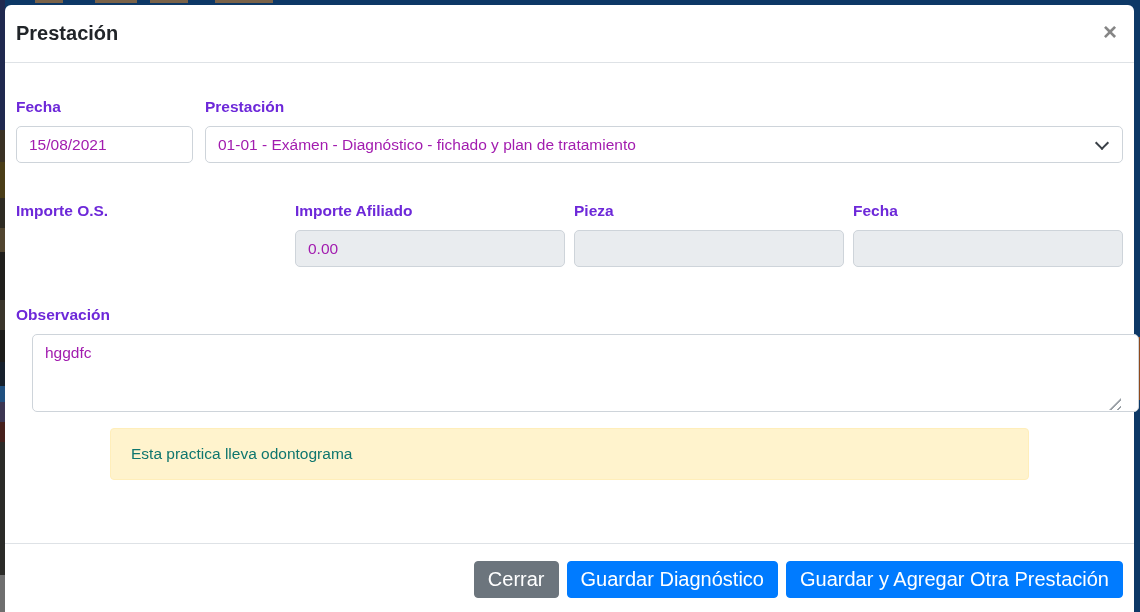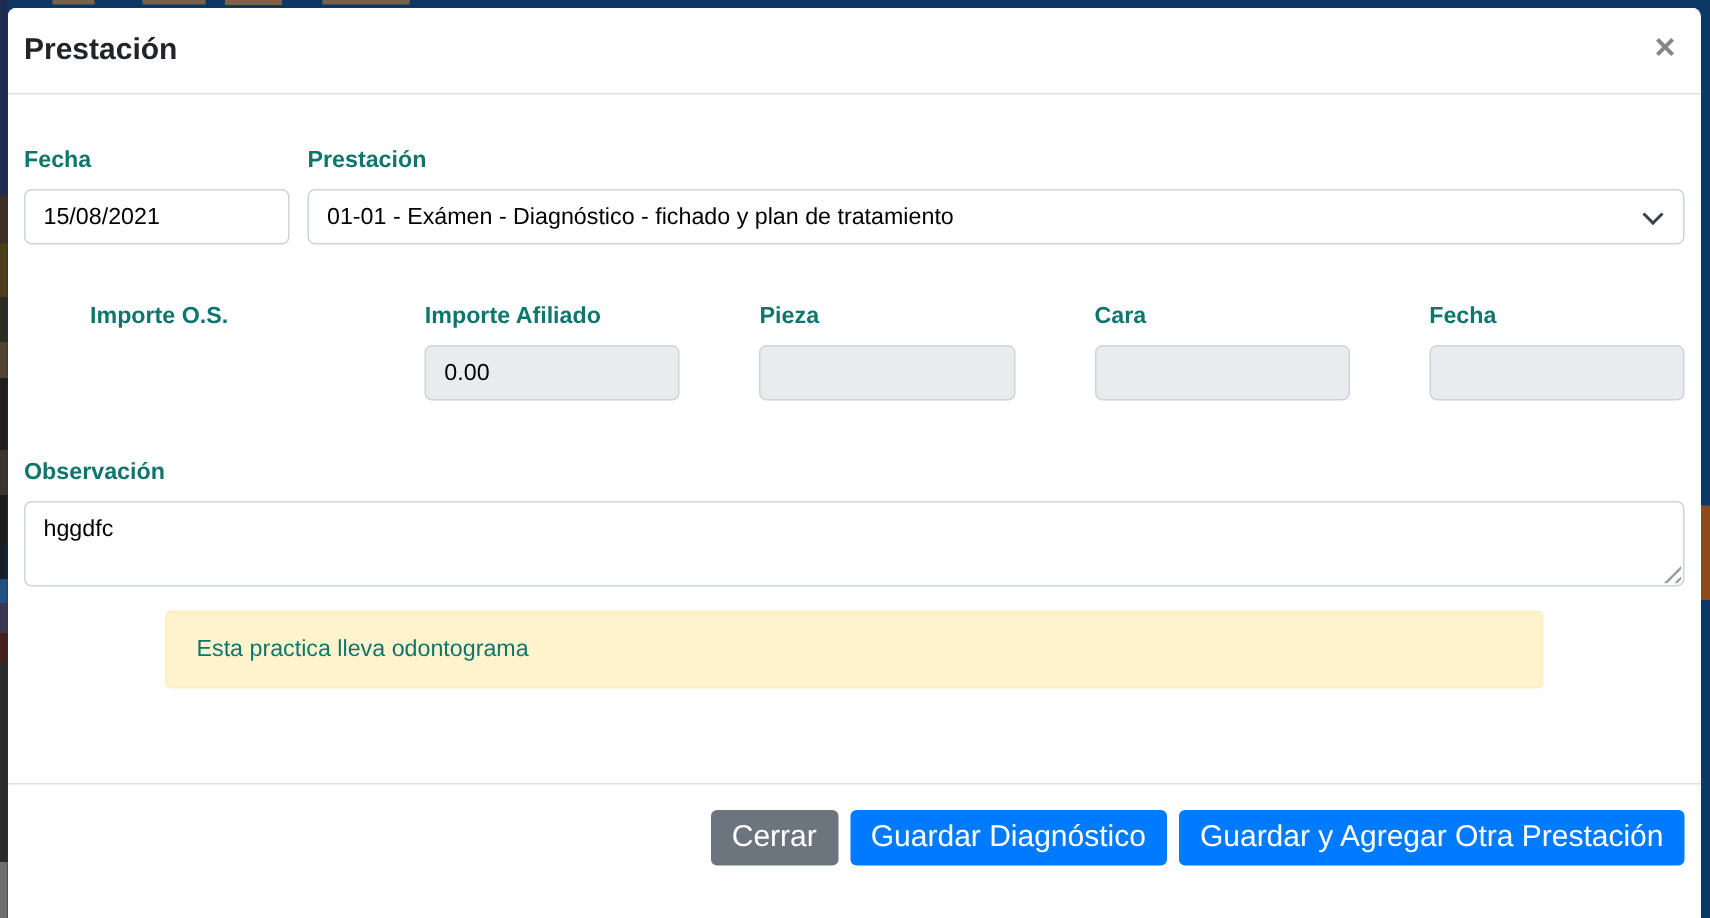--- a/index.html
+++ b/index.html
@@ -50,49 +50,49 @@
     font-size: 24px; line-height: 22px; font-weight: 700; color: #868686;
     font-family: "Liberation Sans", sans-serif;
   }
   .modal-body { padding: 32px 11px 0 11px; }
 
   .form-row { display: flex; gap: 12px; }
   .form-row + .form-row { margin-top: 36px; }
   .form-row.five { gap: 9px; }
   .col { display: flex; flex-direction: column; }
   .col.grow { flex: 1 1 auto; }
-  .col.eq { flex: 1 1 0; margin-left: 44px; }
+  .col.eq { flex: 1 1 0; }
   .col-fecha { width: 177px; flex: 0 0 auto; }
 
   label {
-    font-size: 15.5px; line-height: 23px; font-weight: 700; color: #0f766e;
+    font-size: 15.5px; line-height: 23px; font-weight: 700; color: #6d28d9;
     margin-bottom: 8px;
   }
   .txt-input, .sel-input, .txt-area {
     box-sizing: border-box; width: 100%;
     border: 1px solid #ced4da; border-radius: 5px;
-    background: #fff; color: #000000;
+    background: #fff; color: #a21caf;
     font-size: 15.5px; line-height: 23px;
     padding: 6px 12px; height: 37px;
     font-family: "Liberation Sans", "DejaVu Sans", sans-serif;
   }
   .txt-input:disabled { background: #e9ecef; opacity: 1; }
   .select-wrap { position: relative; }
   .sel-input {
     appearance: none; -webkit-appearance: none; -moz-appearance: none;
     padding-right: 50px;
   }
   .chevron {
     position: absolute; right: 16px; top: 12px;
     width: 8px; height: 8px; pointer-events: none;
     border-right: 2px solid #3a4047; border-bottom: 2px solid #3a4047;
     transform: rotate(45deg);
   }
   .textarea-wrap { position: relative; }
-  .txt-area { height: 57px; resize: none; display: block; }
+  .txt-area { height: 78px; resize: none; display: block; margin-left: 16px; }
   .resize-grip {
     position: absolute; right: 2px; bottom: 2px; width: 12px; height: 12px;
     background: repeating-linear-gradient(-45deg,
       transparent 0 2px, #9aa0a6 2px 3.5px, transparent 3.5px 5px);
     clip-path: polygon(100% 0, 100% 100%, 0 100%);
   }
   .alert-warning {
     margin: 16px 94px 63px 94px;
     background: #fff3cd; border: 1px solid #ffeeba; border-radius: 4px;
     color: #0f766e; font-size: 15.5px; line-height: 24px;
@@ -154,24 +154,20 @@
       </div>
       <div class="col eq">
         <label>Importe Afiliado</label>
         <input class="txt-input" type="text" disabled="" value="0.00" style="">
       </div>
       <div class="col eq">
         <label>Pieza</label>
         <input class="txt-input" type="text" disabled="" value="" style="">
       </div>
       <div class="col eq">
-        <label>Cara</label>
-        <input class="txt-input" type="text" disabled="" value="" style="">
-      </div>
-      <div class="col eq">
         <label>Fecha</label>
         <input class="txt-input" type="text" disabled="" value="" style="">
       </div>
     </div>
 
     <div class="form-row">
       <div class="col grow">
         <label>Observación</label>
         <div class="textarea-wrap">
           <textarea class="txt-area" style="">hggdfc</textarea>

